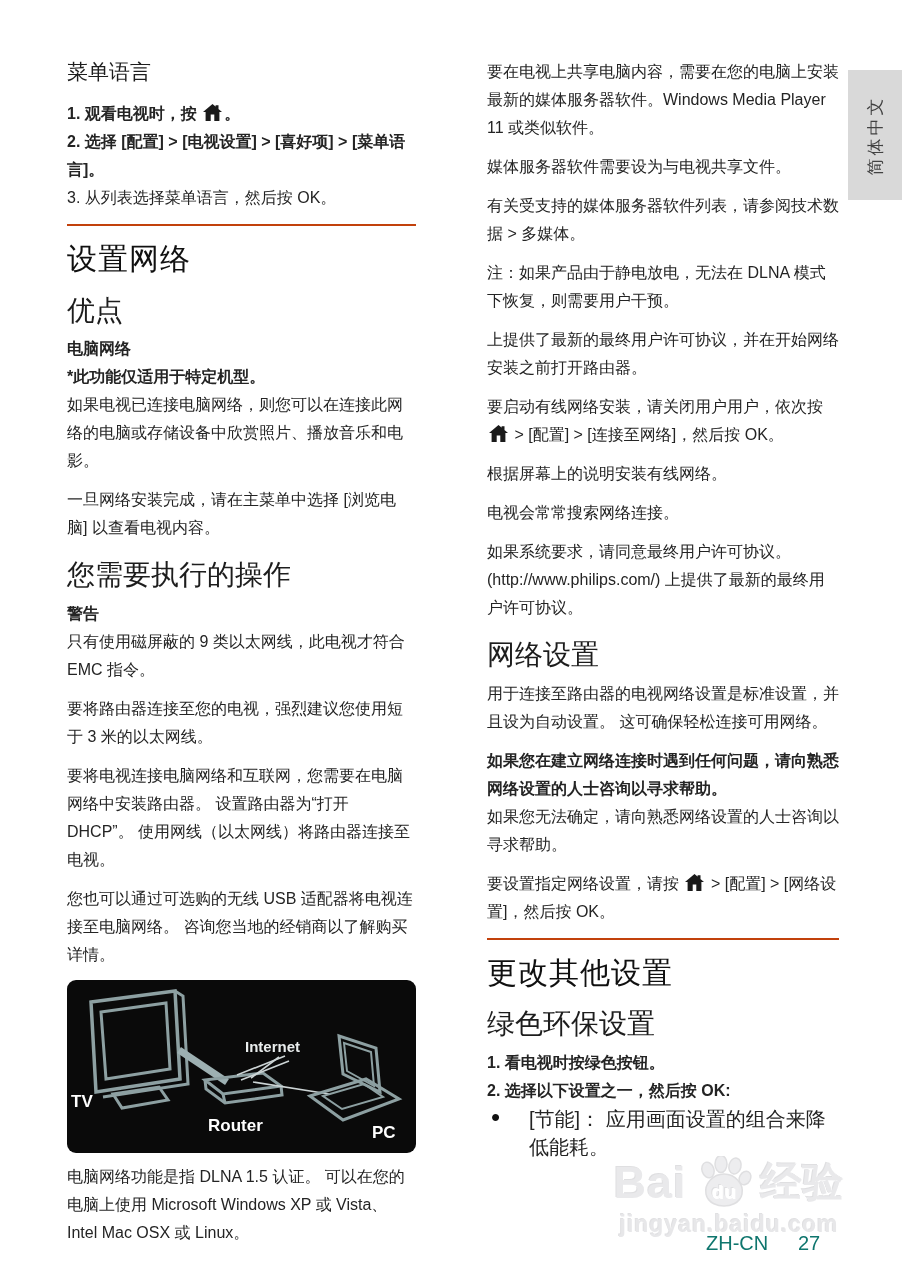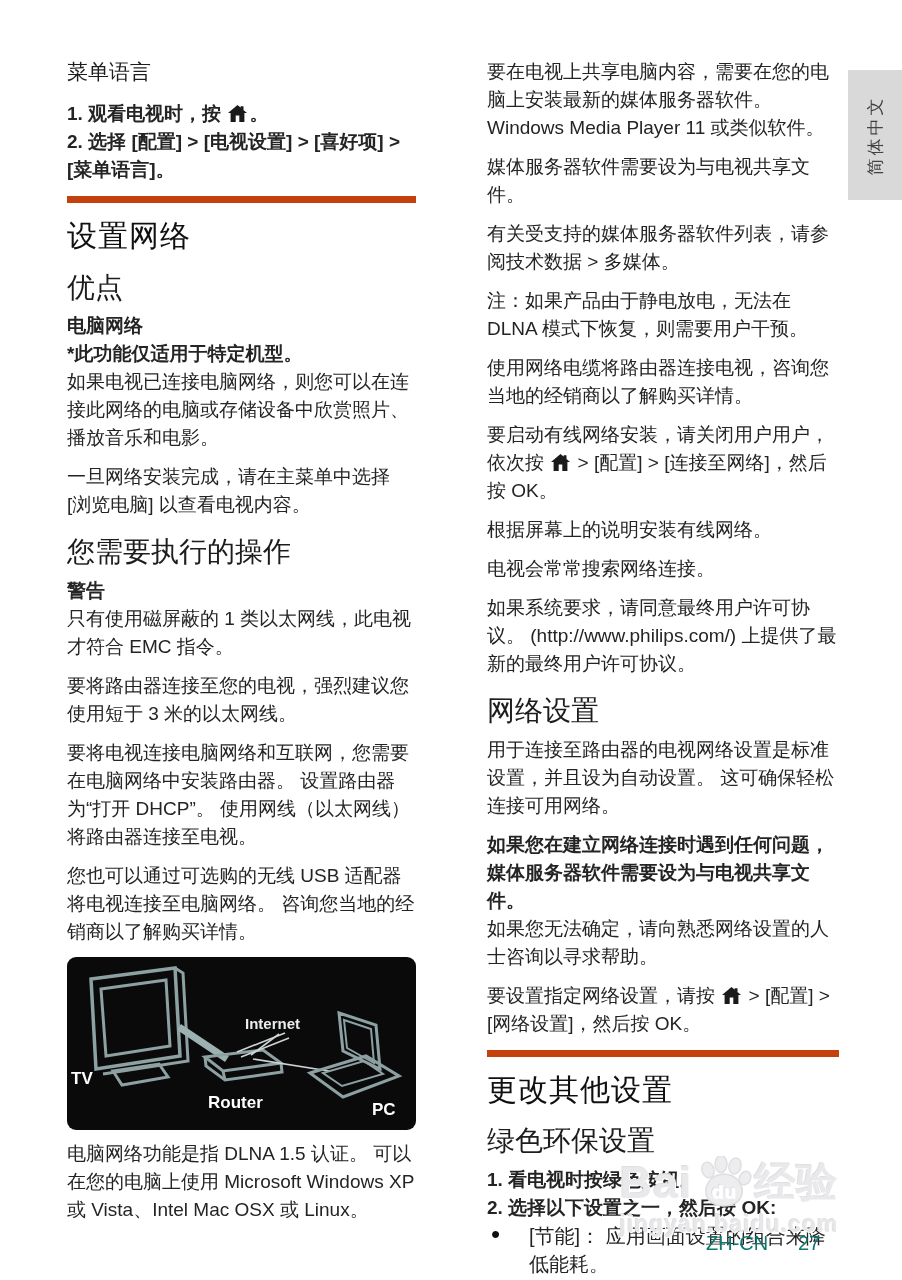--- a/index.html
+++ b/index.html
@@ -3,44 +3,44 @@
 <meta charset="utf-8">
 <style>
   html,body{margin:0;padding:0;}
   body{
     width:902px;height:1280px;position:relative;background:#ffffff;overflow:hidden;
     font-family:"Liberation Sans","DejaVu Sans",sans-serif;color:#242424;
   }
   .col{position:absolute;top:58px;}
   .col-left{left:67px;width:349px;}
   .col-right{left:487px;width:352px;}
-  p.body{font-size:19px;line-height:28px;margin:0 0 11px 0;color:#242424;}
+  p.body{font-size:16px;line-height:28px;margin:0 0 11px 0;color:#242424;}
   p.tight{margin-bottom:0;font-weight:bold;}
   .small-title{font-size:21px;line-height:28px;margin:0 0 14px 0;color:#1d1d1d;}
   h1.section{
     font-size:30px;font-weight:normal;letter-spacing:1px;color:#101010;
-    border-top:7px solid #c2410c;margin:12px 0 16px 0;padding-top:14px;line-height:1.25;
+    border-top:2px solid #c2410c;margin:12px 0 16px 0;padding-top:14px;line-height:1.25;
   }
   h2.sub{font-size:28px;font-weight:normal;color:#1d1d1d;margin:16px 0 8px 0;line-height:1.2;}
   .home-ico{display:inline-block;vertical-align:-2px;margin:0 2px;}
   .bullet-item{position:relative;padding-left:42px;font-size:20px;line-height:28px;margin:0;}
   .bullet-item::before{content:"\2022";position:absolute;left:4px;top:-2px;font-size:26px;color:#111;}
   .diagram{margin:2px 0 10px 0;display:block;}
   
   .side-tab{
     position:absolute;right:0;top:70px;width:54px;height:130px;background:#d9d9d9;
     display:flex;align-items:center;justify-content:center;
   }
   .side-tab span{
     transform:rotate(-90deg);white-space:nowrap;font-size:17px;letter-spacing:3px;color:#424242;
   }
   
   .watermark{position:absolute;left:596px;top:1156px;width:266px;text-align:center;pointer-events:none;}
   .wm-top{
-    display:flex;align-items:center;justify-content:center;gap:2px;
+    display:flex;align-items:center;justify-content:center;gap:8px;
     font-size:45px;font-weight:bold;color:#e9e9eb;
     text-shadow:1px 1px 0 #ffffff,-1px -1px 0 #dfdfe1;letter-spacing:1px;line-height:1;
   }
   .wm-cjk{font-size:41px;}
   .wm-url{
     font-size:23px;font-weight:bold;color:#e7e7e9;margin-top:3px;letter-spacing:1px;
     text-shadow:1px 1px 0 #ffffff,-1px -1px 0 #e0e0e2;
   }
   .footer{position:absolute;top:1232px;font-size:20px;color:#0f766e;}
   .footer-lang{left:706px;}
@@ -50,32 +50,33 @@
 <body>
 
 <div class="col col-left">
 
   <div class="small-title">菜单语言</div>
 
   <p class="body tight"><span>1. 观看电视时，按 </span><svg class="home-ico" width="19" height="17" viewBox="0 0 19 17">
         <path d="M9.5 0 L19 8 H16.4 V17 H11.3 V10.6 H7.7 V17 H2.6 V8 H0 Z M12.6 1.2 H15.5 V5.2 L12.6 2.8 Z" fill="#1a1a1a"></path>
       </svg><span>。</span></p>
   <p class="body tight">2. 选择 [配置] &gt; [电视设置] &gt; [喜好项] &gt; [菜单语言]。</p>
+  <p class="body">3. 从列表选择菜单语言，然后按 OK。</p>
 
   <h1 class="section">设置网络</h1>
 
   <h2 class="sub">优点</h2>
   <p class="body tight">电脑网络</p>
   <p class="body tight">*此功能仅适用于特定机型。</p>
   <p class="body">如果电视已连接电脑网络，则您可以在连接此网络的电脑或存储设备中欣赏照片、播放音乐和电影。</p>
   <p class="body">一旦网络安装完成，请在主菜单中选择 [浏览电脑] 以查看电视内容。</p>
 
   <h2 class="sub">您需要执行的操作</h2>
   <p class="body tight">警告</p>
-  <p class="body">只有使用磁屏蔽的 1 类以太网线，此电视才符合 EMC 指令。</p>
+  <p class="body">只有使用磁屏蔽的 9 类以太网线，此电视才符合 EMC 指令。</p>
   <p class="body">要将路由器连接至您的电视，强烈建议您使用短于 3 米的以太网线。</p>
   <p class="body">要将电视连接电脑网络和互联网，您需要在电脑网络中安装路由器。 设置路由器为“打开 DHCP”。 使用网线（以太网线）将路由器连接至电视。</p>
   <p class="body">您也可以通过可选购的无线 USB 适配器将电视连接至电脑网络。 咨询您当地的经销商以了解购买详情。</p>
 
   <svg class="diagram" width="349" height="173" viewBox="0 0 349 173">
     <rect x="0" y="0" width="349" height="173" rx="9" fill="#0a0a0a"></rect>
 
     <g fill="none" stroke="#8da0a2">
       <path d="M108,11 L116,16 L121,104 L36,117" stroke-width="3"></path>
       <polygon points="24,22 108,11 113,99 29,112" stroke-width="3.5"></polygon>
@@ -113,31 +114,31 @@
   <p class="body">电脑网络功能是指 DLNA 1.5 认证。 可以在您的电脑上使用 Microsoft Windows XP 或 Vista、Intel Mac OSX 或 Linux。</p>
 </div>
 
 <div class="col col-right">
 
   <p class="body">要在电视上共享电脑内容，需要在您的电脑上安装最新的媒体服务器软件。Windows Media Player 11 或类似软件。</p>
   <p class="body">媒体服务器软件需要设为与电视共享文件。</p>
   <p class="body">有关受支持的媒体服务器软件列表，请参阅技术数据 &gt; 多媒体。</p>
   <p class="body">注：如果产品由于静电放电，无法在 DLNA 模式下恢复，则需要用户干预。</p>
 
-  <p class="body">使用网络电缆将路由器连接电视，咨询您当地的经销商以了解购买详情。</p>
+  <p class="body">上提供了最新的最终用户许可协议，并在开始网络安装之前打开路由器。</p>
   <p class="body"><span>要启动有线网络安装，请关闭用户用户，依次按 </span><svg class="home-ico" width="19" height="17" viewBox="0 0 19 17">
         <path d="M9.5 0 L19 8 H16.4 V17 H11.3 V10.6 H7.7 V17 H2.6 V8 H0 Z M12.6 1.2 H15.5 V5.2 L12.6 2.8 Z" fill="#1a1a1a"></path>
       </svg><span> &gt; [配置] &gt; [连接至网络]，然后按 OK。</span></p>
   <p class="body">根据屏幕上的说明安装有线网络。</p>
   <p class="body">电视会常常搜索网络连接。</p>
   <p class="body">如果系统要求，请同意最终用户许可协议。 (http://www.philips.com/) 上提供了最新的最终用户许可协议。</p>
 
   <h2 class="sub">网络设置</h2>
   <p class="body">用于连接至路由器的电视网络设置是标准设置，并且设为自动设置。 这可确保轻松连接可用网络。</p>
-  <p class="body tight">如果您在建立网络连接时遇到任何问题，媒体服务器软件需要设为与电视共享文件。</p>
+  <p class="body tight">如果您在建立网络连接时遇到任何问题，请向熟悉网络设置的人士咨询以寻求帮助。</p>
   <p class="body">如果您无法确定，请向熟悉网络设置的人士咨询以寻求帮助。</p>
   <p class="body"><span>要设置指定网络设置，请按 </span><svg class="home-ico" width="19" height="17" viewBox="0 0 19 17">
         <path d="M9.5 0 L19 8 H16.4 V17 H11.3 V10.6 H7.7 V17 H2.6 V8 H0 Z M12.6 1.2 H15.5 V5.2 L12.6 2.8 Z" fill="#1a1a1a"></path>
       </svg><span> &gt; [配置] &gt; [网络设置]，然后按 OK。</span></p>
 
   <h1 class="section">更改其他设置</h1>
 
   <h2 class="sub">绿色环保设置</h2>
   <p class="body tight">1. 看电视时按绿色按钮。</p>
   <p class="body tight">2. 选择以下设置之一，然后按 OK:</p>

